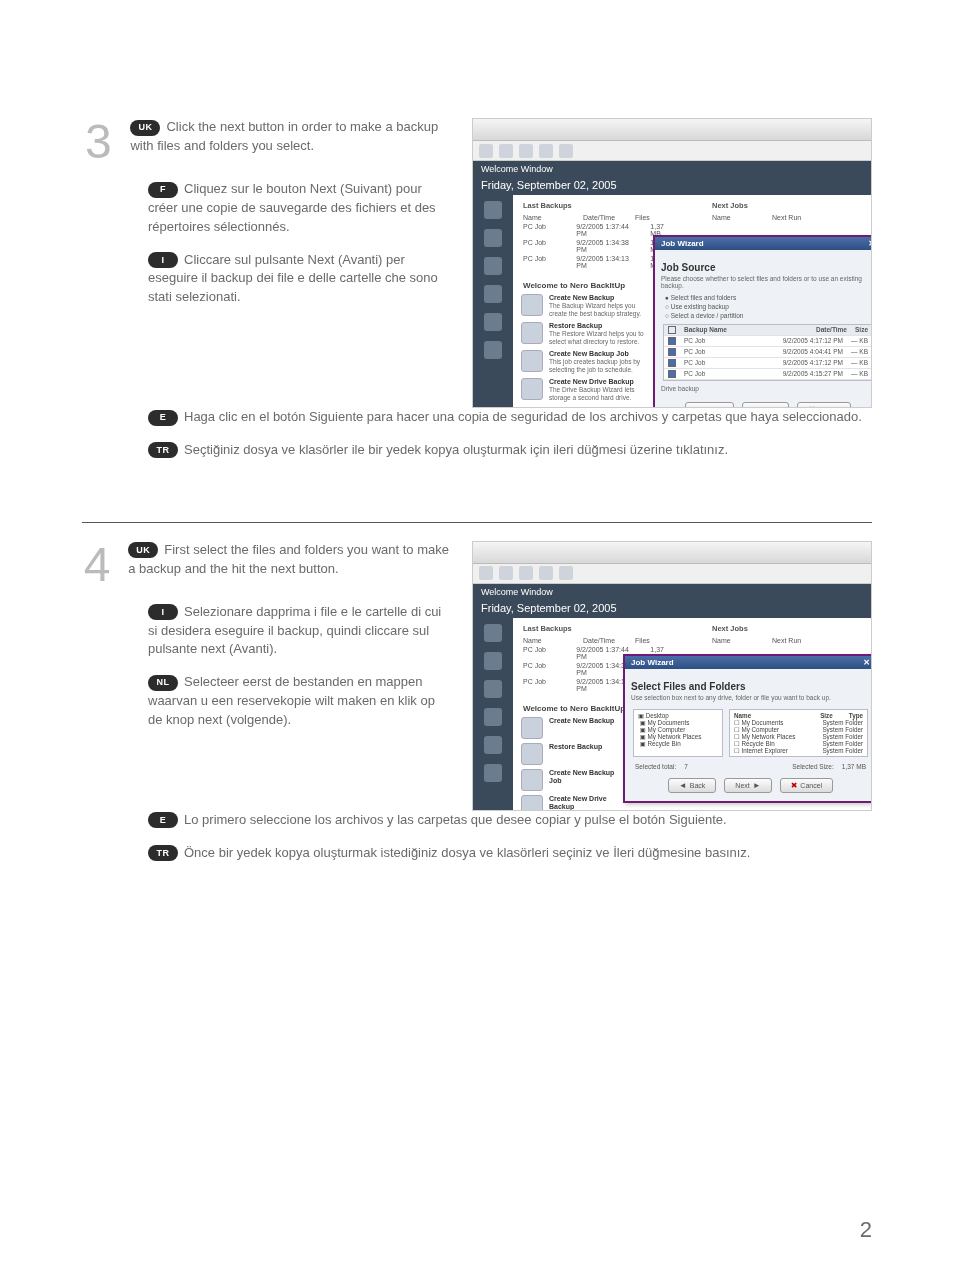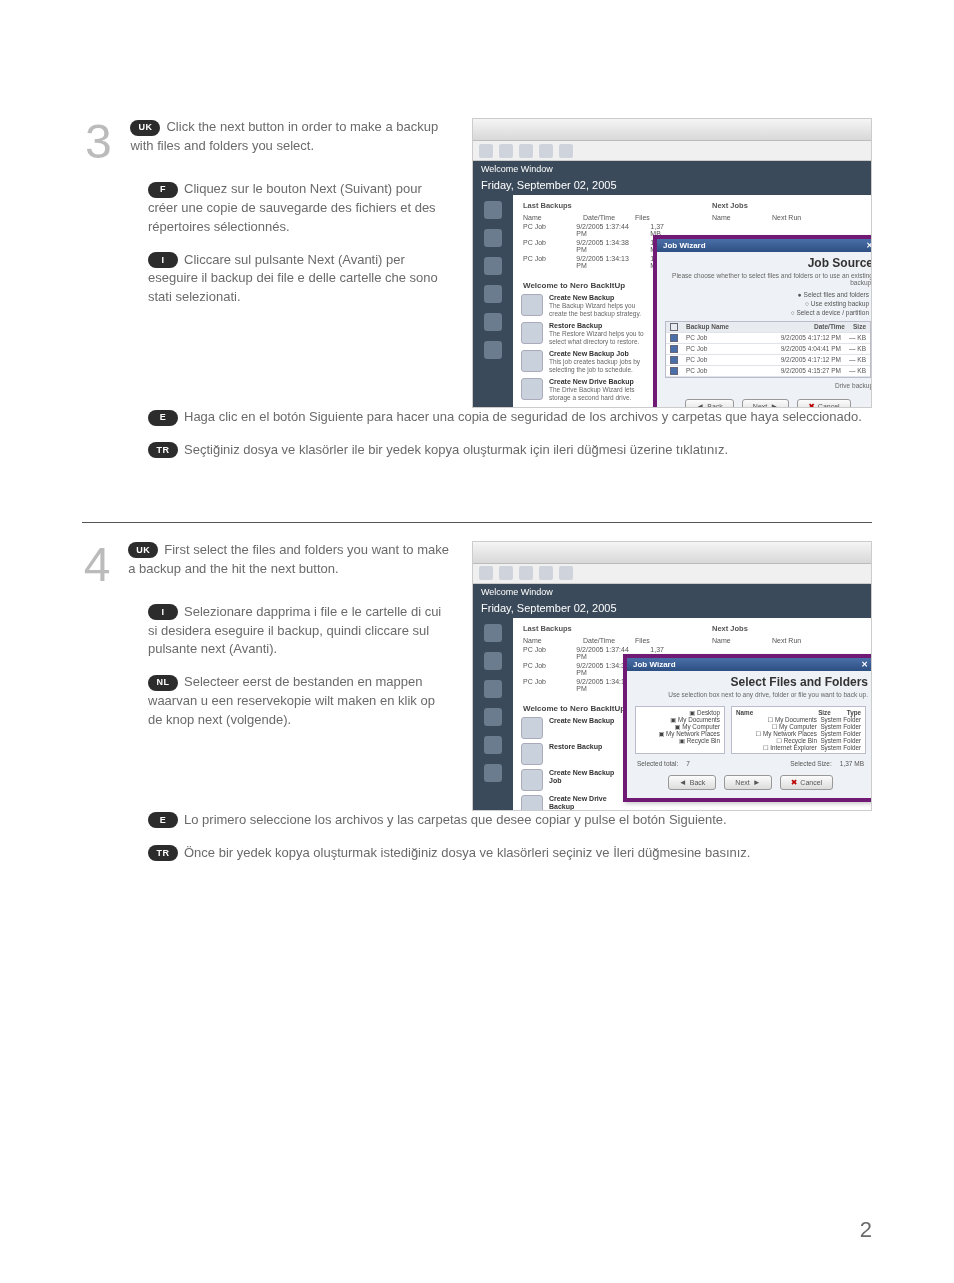--- a/index.html
+++ b/index.html
@@ -40,23 +40,23 @@
   .shot .panels .col1 { flex:1; }
   .shot .panels .hd { font-weight:700; font-size:7.5px; margin-bottom:4px; }
   .shot .panels .row { display:flex; gap:20px; margin-bottom:2px; }
   .shot .panels .row span:first-child{ width:40px; }
   .shot .wel { font-size:8px; font-weight:700; padding:4px 10px; color:#444; }
   .shot .cards { display:flex; flex-direction:column; gap:4px; padding:0 8px; width: 140px; }
   .shot .card { display:flex; gap:6px; }
   .shot .card .cic { width:22px; height:22px; background:#c9d1dc; border:1px solid #aab; border-radius:3px; flex:0 0 22px; }
   .shot .card .ctxt { font-size:6.5px; color:#666; line-height:1.2; }
   .shot .card .ctxt b{ color:#333; font-size:7px; }
-  .shot .dialog { position:absolute; left:140px; top:40px; width:230px; background:#eef1f5; border:4px solid #701a75; box-shadow:2px 2px 4px rgba(0,0,0,.2);text-align:right; }
+  .shot .dialog { position:absolute; left:140px; top:40px; width:230px; background:#eef1f5; border:2px solid #701a75; box-shadow:2px 2px 4px rgba(0,0,0,.2); }
   .shot .dialog .dbar { background:linear-gradient(#4a6fa8,#2d4f82); color:#fff; font-size:8px; font-weight:700; padding:2px 6px; display:flex; justify-content:space-between; }
-  .shot .dialog .dtitle{ font-size:12px; font-weight:700; padding:4px 6px 2px; color:#333; }
+  .shot .dialog .dtitle{ font-size:10px; font-weight:700; padding:12px 6px 2px; color:#333; }
   .shot .dialog .ddesc{ font-size:6.5px; padding:0 6px 4px; color:#666; }
   .shot .dialog .opt { font-size:6.5px; color:#555; padding:1px 10px; }
   .shot .dialog .opt::before{ content:"○ "; }
   .shot .dialog .opt.sel::before{ content:"● "; }
   .shot .dialog .tbl { margin:4px 8px; border:1px solid #bbc; background:#fff; }
   .shot .dialog .tbl .tr{ display:flex; font-size:6.5px; border-bottom:1px solid #e0e3e8; padding:1px 4px; gap:8px; }
   .shot .dialog .tbl .tr .cb{ width:8px;height:8px;border:1px solid #667; background:#4a6fa8; flex:0 0 8px; }
   .shot .dialog .btns{ display:flex; justify-content:center; gap:8px; padding:6px 0 8px; }
   .shot .dialog .btn{ font-size:7px; background:linear-gradient(#fcfcfc,#dcdcdc); border:1px solid #999; border-radius:3px; padding:2px 10px; display:flex; align-items:center; gap:3px; }
   .shot .dialog .btn .arr{ font-size:8px; }

